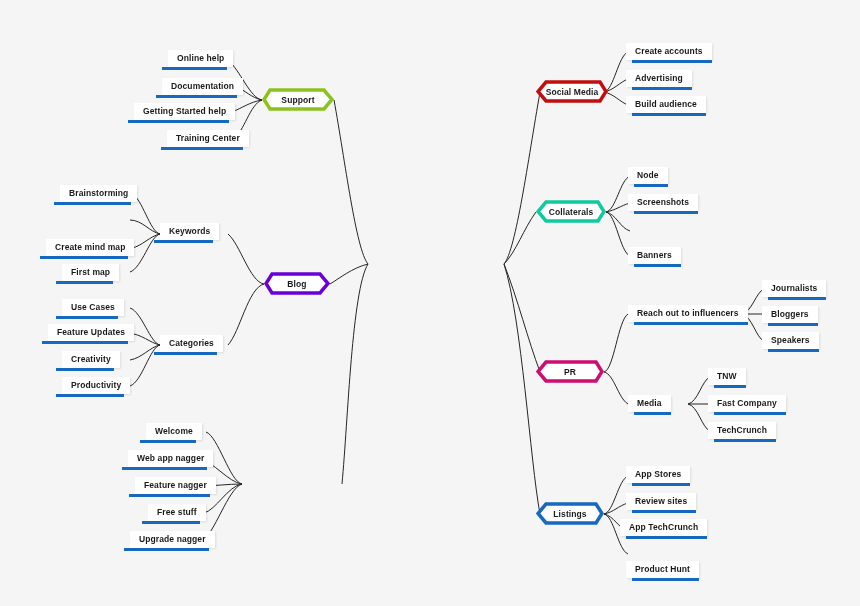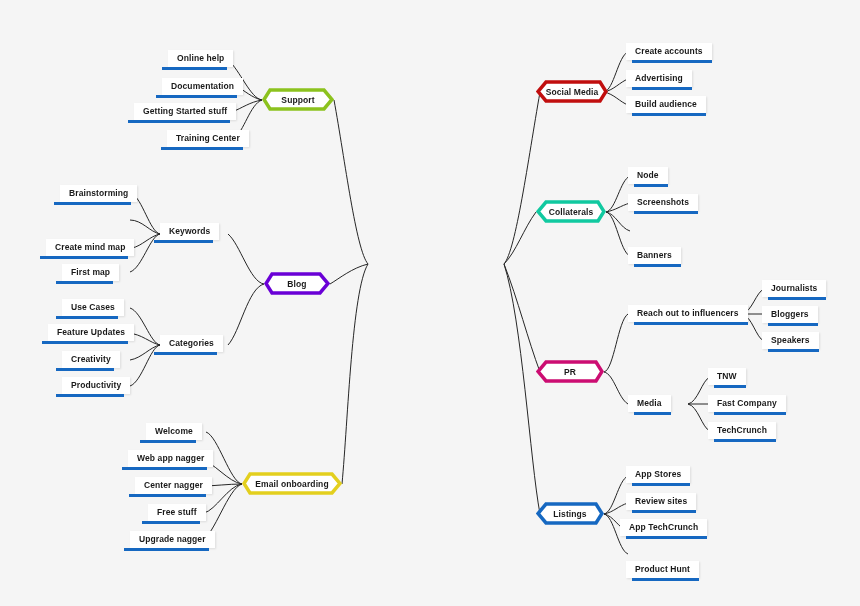--- a/index.html
+++ b/index.html
@@ -162,21 +162,21 @@
     <div class="plate">Online help</div>
     <div class="under"></div>
   </div>
 
   <div class="node leaf left" style="left:162px; top:78px;">
     <div class="plate">Documentation</div>
     <div class="under"></div>
   </div>
 
   <div class="node leaf left" style="left:134px; top:103px;">
-    <div class="plate">Getting Started stuff</div>
+    <div class="plate">Getting Started help</div>
     <div class="under"></div>
   </div>
 
   <div class="node leaf left" style="left:167px; top:130px;">
     <div class="plate">Training Center</div>
     <div class="under"></div>
   </div>
 
   <div class="node" style="left:264px; top:272px; width:66px; height:23px;">
     <div class="branch">
@@ -226,41 +226,33 @@
   <div class="node leaf left" style="left:62px; top:351px;">
     <div class="plate">Creativity</div>
     <div class="under"></div>
   </div>
 
   <div class="node leaf left" style="left:62px; top:377px;">
     <div class="plate">Productivity</div>
     <div class="under"></div>
   </div>
 
-  <div class="node" style="left:242px; top:472px; width:100px; height:23px;">
-    <div class="branch">
-      <svg class="chev" viewBox="0 0 100 23" preserveAspectRatio="none">
-        <polygon points="8,2 90,2 98,11.5 90,21 8,21 2,11.5" fill="#ffffff" stroke="#e3cf1e" stroke-width="3.5"></polygon>
-      </svg>
-      <div class="blabel">Email onboarding</div>
-    </div>
-  </div>
 
   <div class="node leaf left" style="left:146px; top:423px;">
     <div class="plate">Welcome</div>
     <div class="under"></div>
   </div>
 
   <div class="node leaf left" style="left:128px; top:450px;">
     <div class="plate">Web app nagger</div>
     <div class="under"></div>
   </div>
 
   <div class="node leaf left" style="left:135px; top:477px;">
-    <div class="plate">Center nagger</div>
+    <div class="plate">Feature nagger</div>
     <div class="under"></div>
   </div>
 
   <div class="node leaf left" style="left:148px; top:504px;">
     <div class="plate">Free stuff</div>
     <div class="under"></div>
   </div>
 
   <div class="node leaf left" style="left:130px; top:531px;">
     <div class="plate">Upgrade nagger</div>

